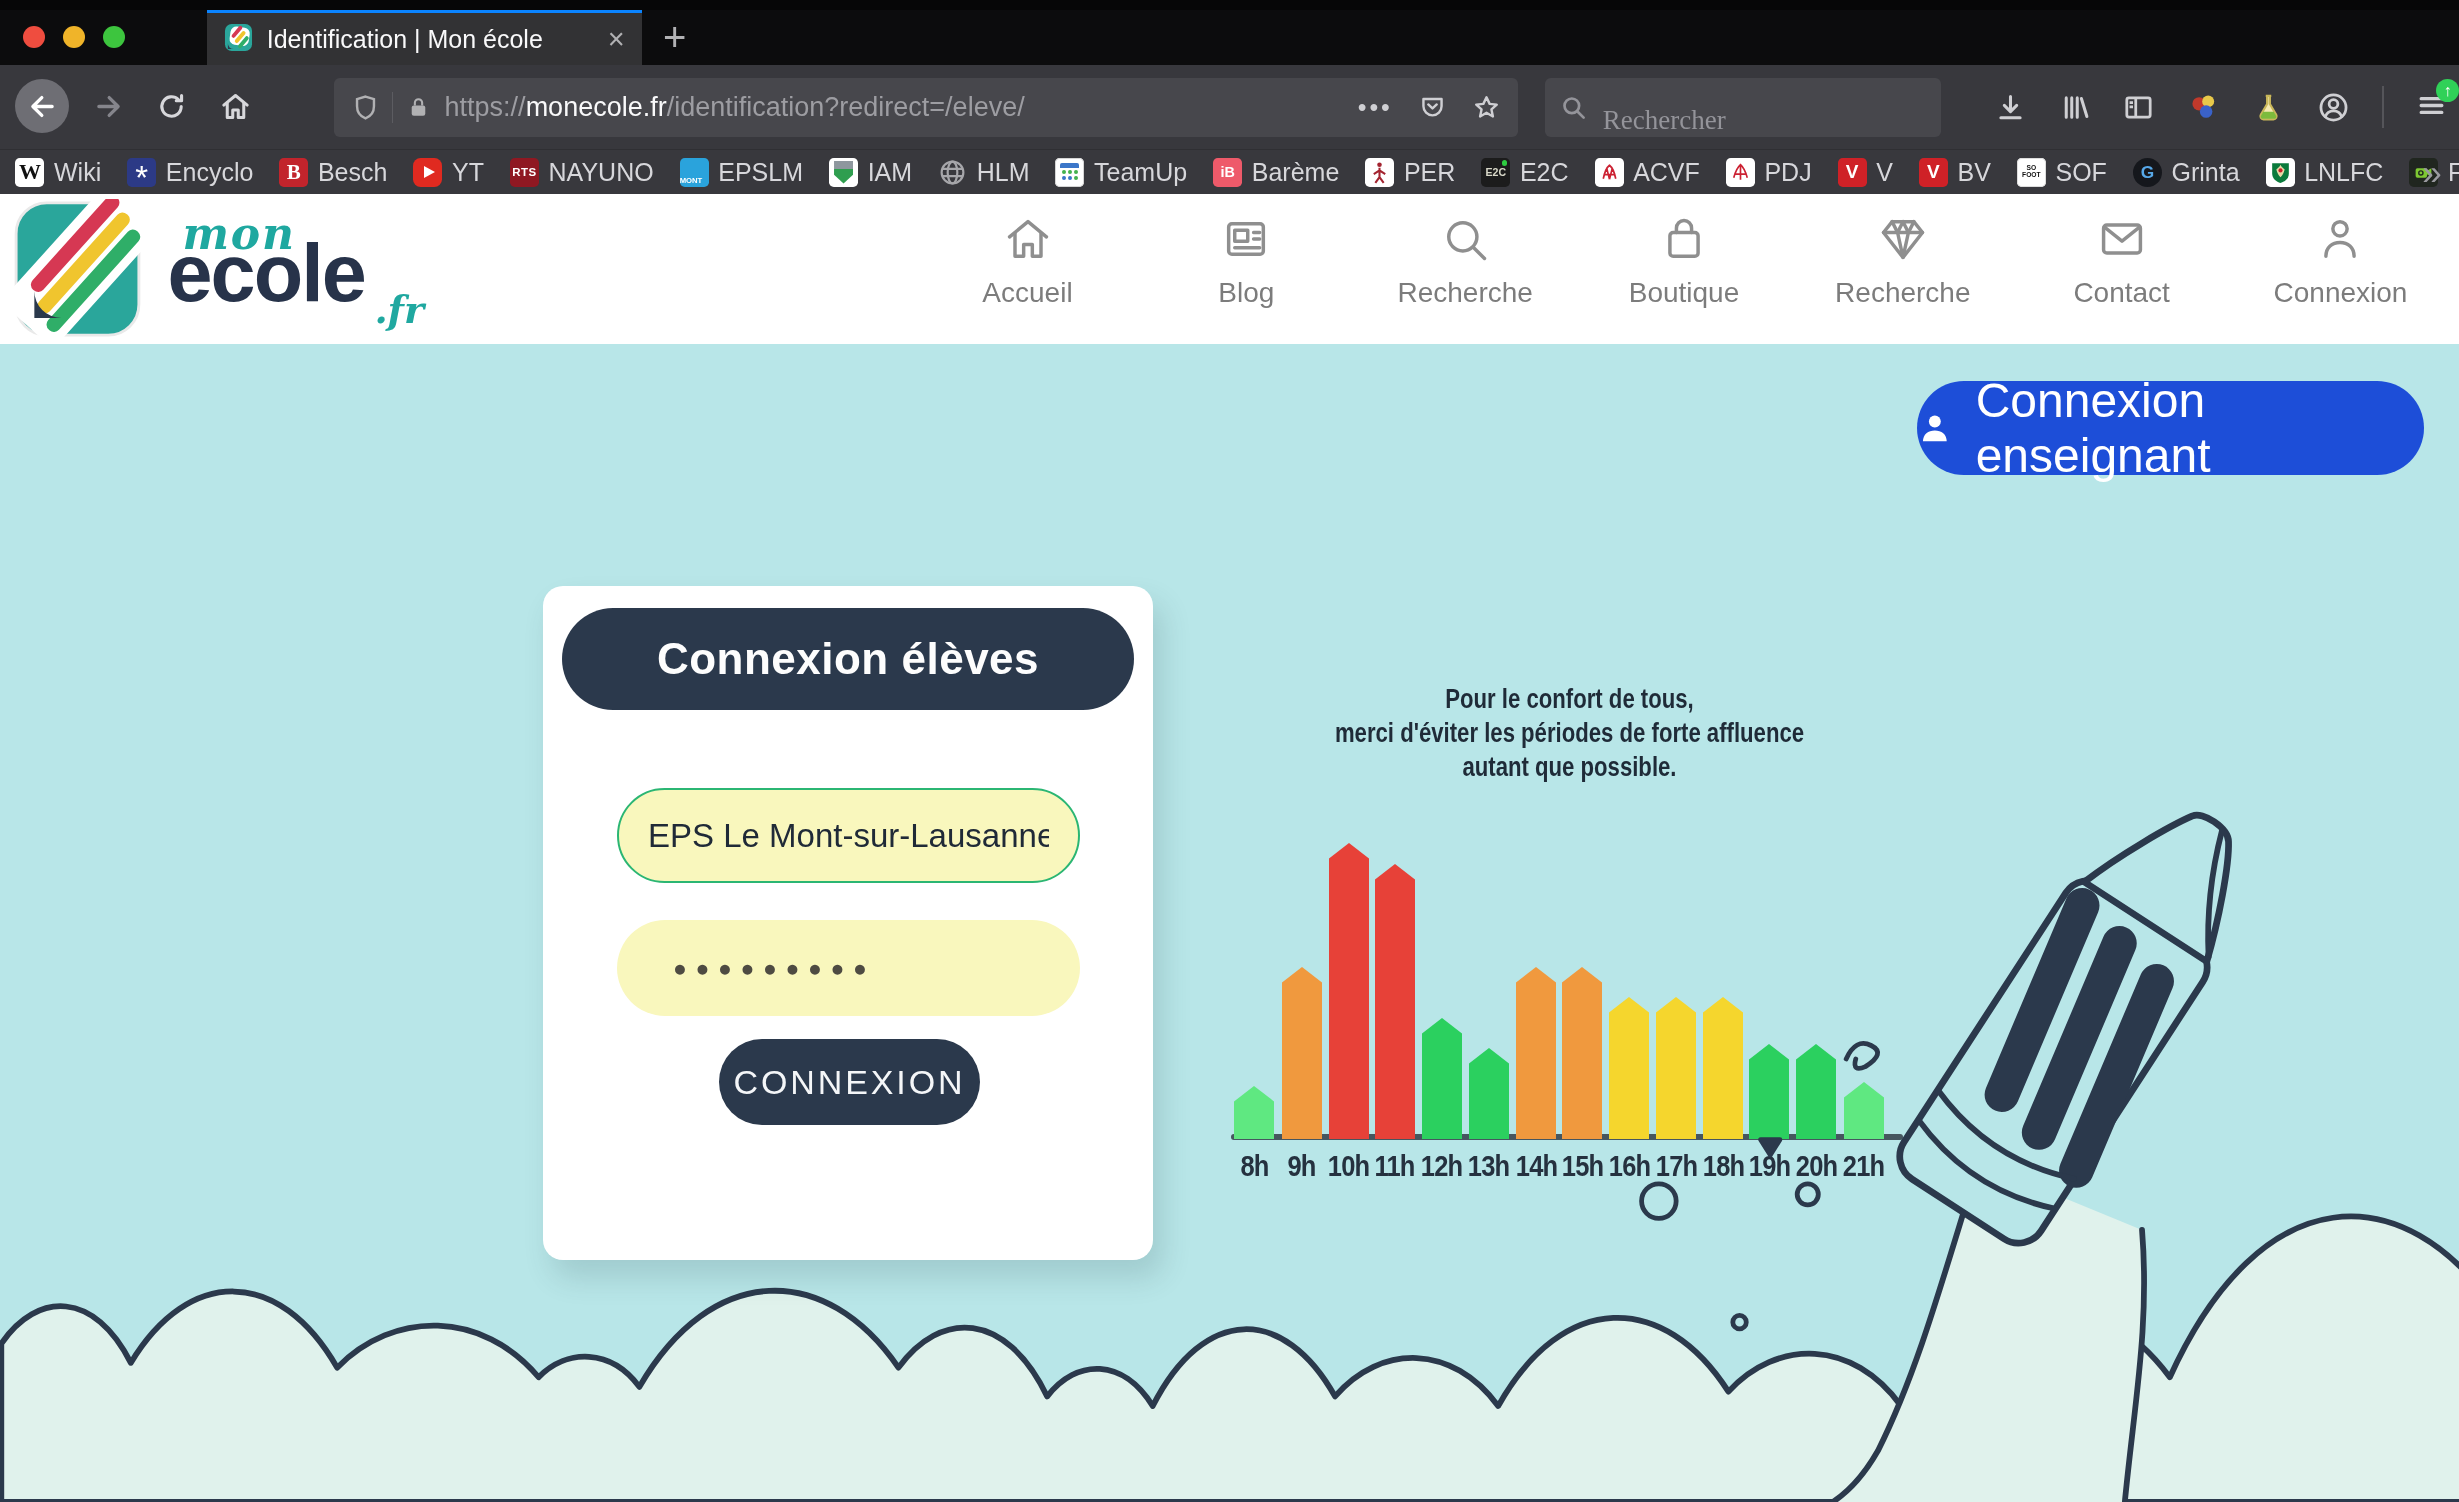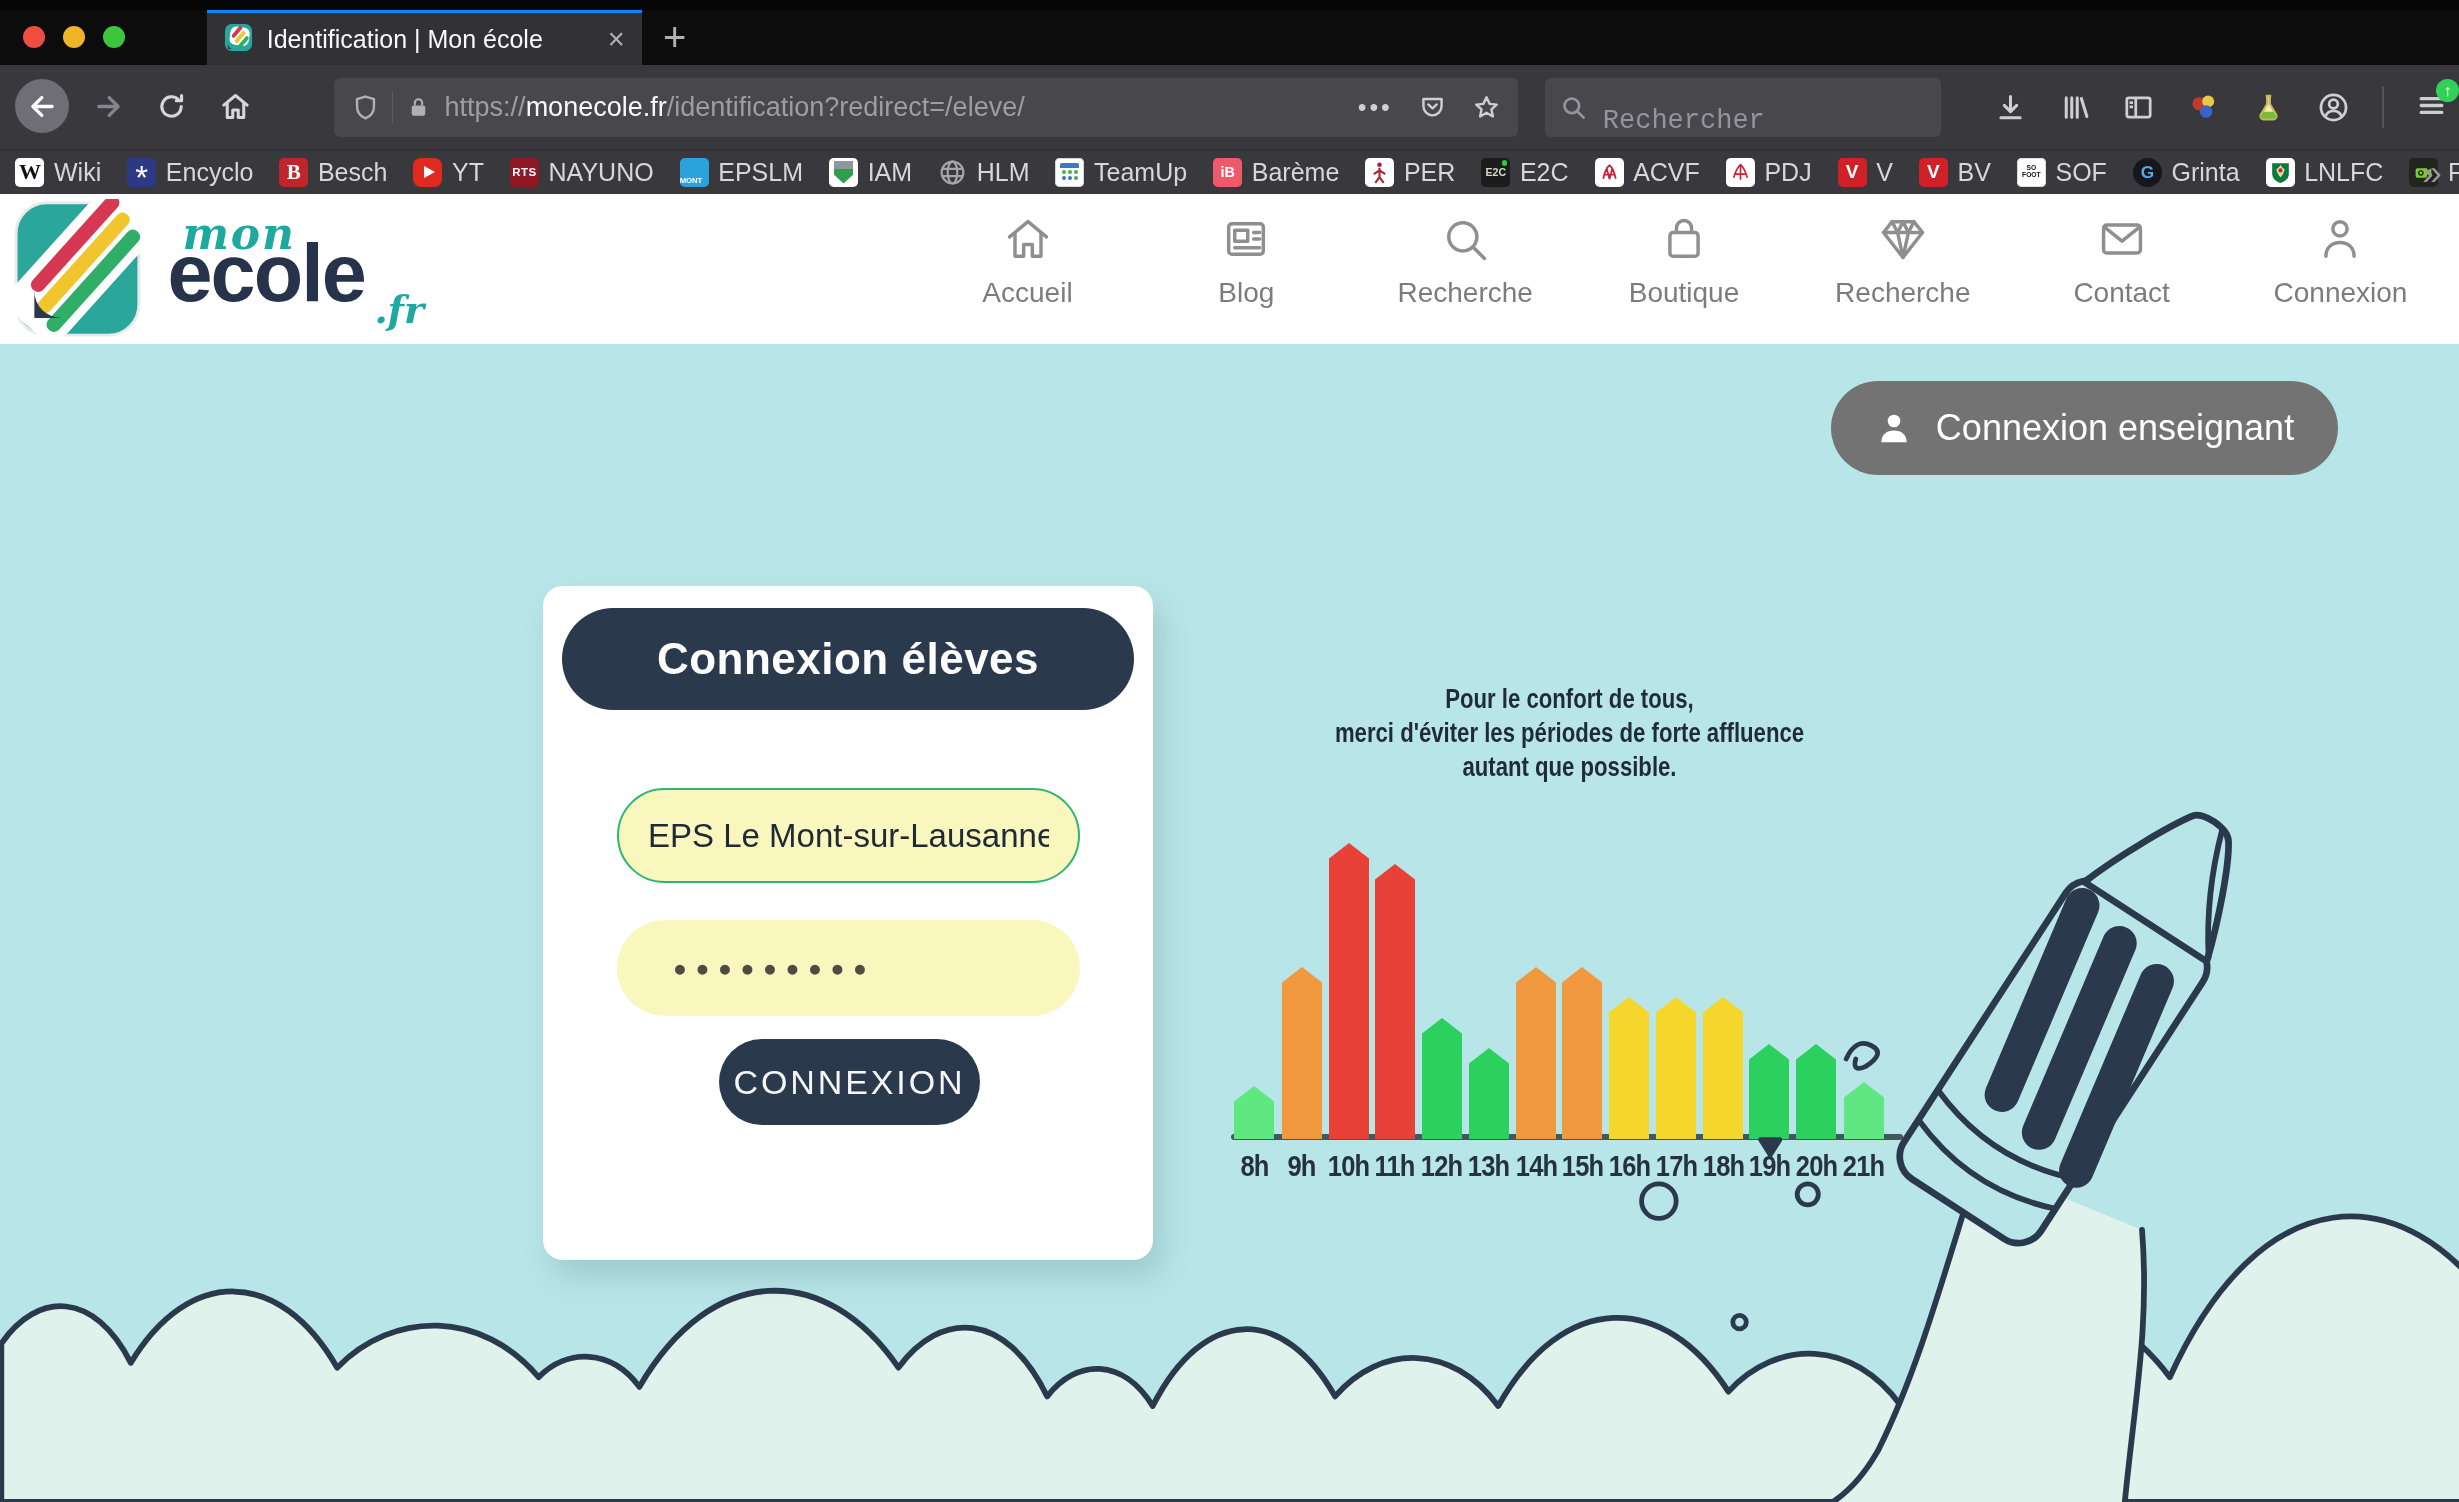--- a/index.html
+++ b/index.html
@@ -23,21 +23,21 @@
   .navbtn { position:absolute; top:14.4px; width:54px; height:54px; display:flex; align-items:center; justify-content:center; border-radius:50%; }
   .urlbar { position:absolute; left:334px; top:12.5px; width:1184px; height:59px; background:#47474c;
             border-radius:5.8px; display:flex; align-items:center; padding:0 17.3px; }
   .url-divider { width:1px; height:31px; background:#5c5c61; margin:0 13.4px 0 11.5px; }
   .url-text { font-size:27px; white-space:nowrap; overflow:hidden; flex:1; margin-left:13.4px; }
   .url-dim { color:#9d9da2; } .url-strong { color:#f9f9fa; }
   .urlbar-right { display:flex; align-items:center; gap:25px; margin-left:9.6px; }
   .dots { color:#cfcfd3; font-size:25px; letter-spacing:2.9px; }
   .searchbar { position:absolute; left:1545px; top:12.5px; width:396px; height:59px; background:#47474c;
                border-radius:5.8px; display:flex; align-items:center; padding:0 15.4px; gap:13.4px; }
-  .searchbar input { background:transparent; border:none; outline:none; color:#5eead4; font-size:27px; width:288px; font-family:Liberation Mono, monospace;margin-top:27px; }
+  .searchbar input { background:transparent; border:none; outline:none; color:#5eead4; font-size:27px; width:288px; font-family:Liberation Serif, serif;margin-top:27px; }
   .searchbar input::placeholder { color:#94949a; }
   .tool-right { position:absolute; right:11.5px; top:0; height:84px; display:flex; align-items:center; gap:31px; }
   .vsep { width:1.9px; height:42px; background:#55555a; }
   .burger-wrap { position:relative; }
   .badge { position:absolute; top:-9.6px; right:-11.5px; width:23px; height:23px; border-radius:50%;
            background:#30d158; color:#063; display:flex; align-items:center; justify-content:center;
            font-size:16.3px; font-weight:bold; color:#fff; }
 
   .bookmarksbar { position:absolute; top:149px; left:0; right:0; height:45px; background:#38383d;
                   border-top:1px solid #2f2f33; display:flex; align-items:center; padding:0 58px 0 15.4px; gap:26px; overflow:hidden; }
@@ -55,23 +55,23 @@
   .logo-ecole { position:absolute; left:25px; top:28px; color:#27334a; font-size:81px; font-weight:bold; letter-spacing:-1.9px; }
   .logo-fr { position:absolute; left:232px; top:88px; color:#1fa8a0; font-size:38px; font-style:italic;
              font-family:"DejaVu Serif",serif; font-weight:bold; }
   .site-nav { position:absolute; left:946px; right:37px; top:19px; display:flex; justify-content:space-between; }
   .nav-item { width:163px; display:flex; flex-direction:column; align-items:center; gap:11.5px; cursor:pointer; }
   .nav-label { color:#7c7c7c; font-size:28px; }
 
   
   .hero { position:absolute; top:344px; left:0; right:0; bottom:0; background:#b8e6e8; overflow:hidden; }
 
-  .teacher-btn { position:absolute; left:1831px; top:37px; width:507px; height:94px; background:#737373;
+  .teacher-btn { position:absolute; left:1917px; top:37px; width:507px; height:94px; background:#1d4ed8;
                  border-radius:47px; color:#fff; display:flex; align-items:center; justify-content:center;
-                 gap:23px; font-size:36px; cursor:pointer; }
+                 gap:23px; font-size:48px; cursor:pointer; }
 
   .card { position:absolute; left:543px; top:242px; width:610px; height:674px; background:#fff;
           border-radius:20px; box-shadow:9.6px 17.3px 29px rgba(40,70,75,.16); }
   .card-title { position:absolute; left:19px; right:19px; top:22px; height:102px; background:#2b394c;
                 border-radius:51px; color:#fdfdfd; font-size:44px; font-weight:bold; letter-spacing:0.5px;
                 display:flex; align-items:center; justify-content:center; }
   .school-input { position:absolute; left:74px; top:202px; width:463px; height:95px; background:#f9f7bd;
                   border:2.9px solid #2bb673; border-radius:50px; font-size:33px; color:#202a37;
                   padding:0 29px; font-family:inherit; outline:none; }
   .password-input { position:absolute; left:74px; top:334px; width:463px; height:96px; background:#f9f7bd;

